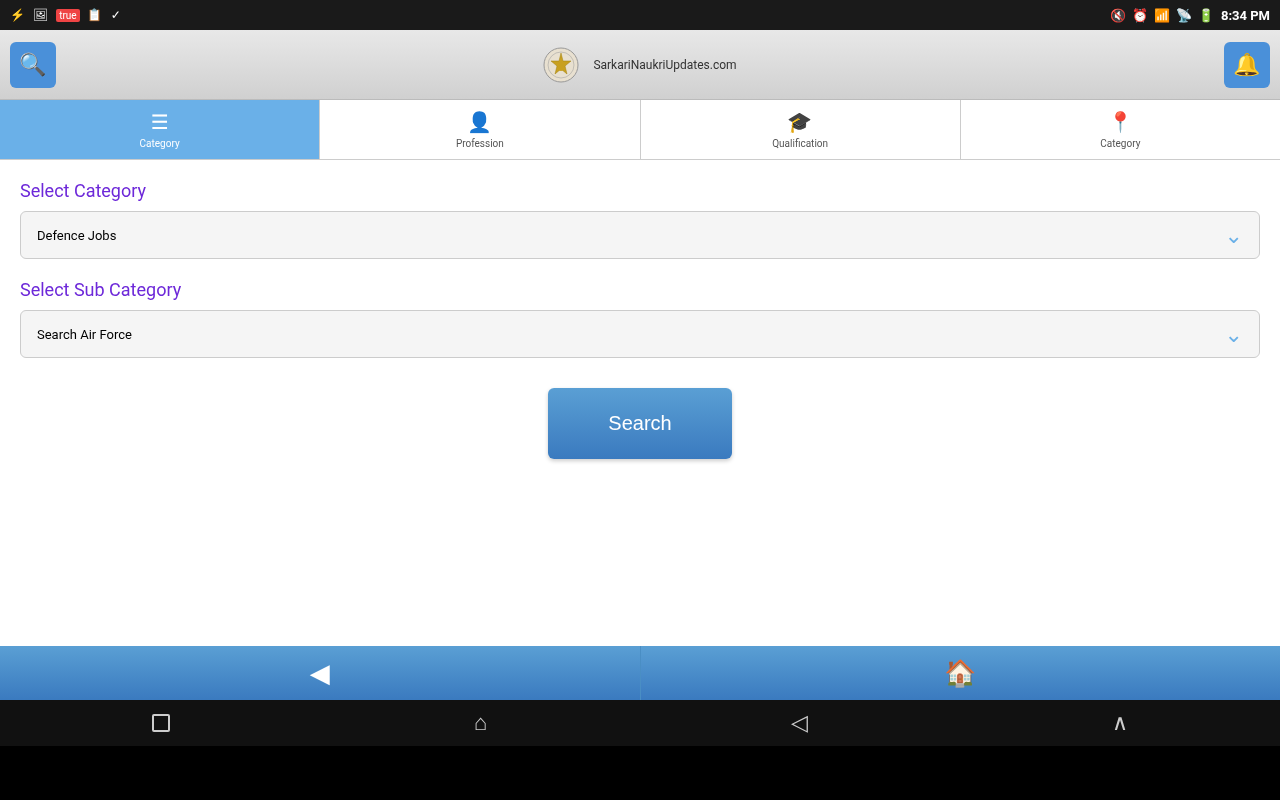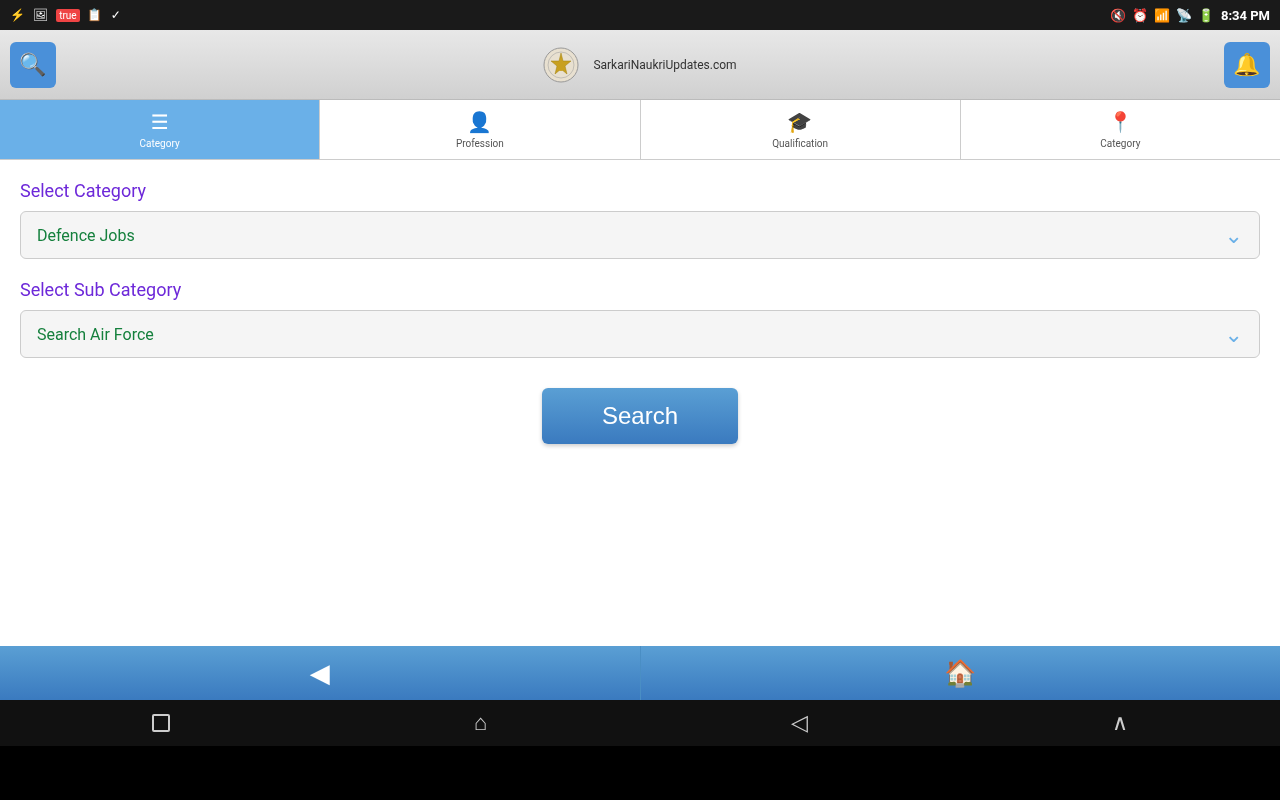--- a/index.html
+++ b/index.html
@@ -115,40 +115,40 @@
       background: #f5f5f5;
       border: 1px solid #ccc;
       border-radius: 6px;
       padding: 0 16px;
       height: 48px;
       margin-bottom: 20px;
       cursor: pointer;
     }
     .dropdown-text {
       flex: 1;
-      font-size: 16px;
-      color: #15803d;
+      font-size: 13px;
+      color: #000000;
     }
     .dropdown-chevron {
       color: #6ab0e8;
       font-size: 22px;
     }
 
     .search-btn-container {
       display: flex;
       justify-content: center;
       margin-top: 30px;
     }
     .search-button {
       background: linear-gradient(to bottom, #5a9fd4, #3a7abf);
       color: #fff;
       border: none;
       border-radius: 6px;
-      padding: 14px 60px;
-      font-size: 24px;
+      padding: 24px 60px;
+      font-size: 20px;
       cursor: pointer;
       box-shadow: 0 2px 4px rgba(0,0,0,0.2);
     }
 
     
     .bottom-nav {
       height: 54px;
       background: linear-gradient(to bottom, #5a9fd4, #3a7abf);
       display: flex;
       align-items: center;

